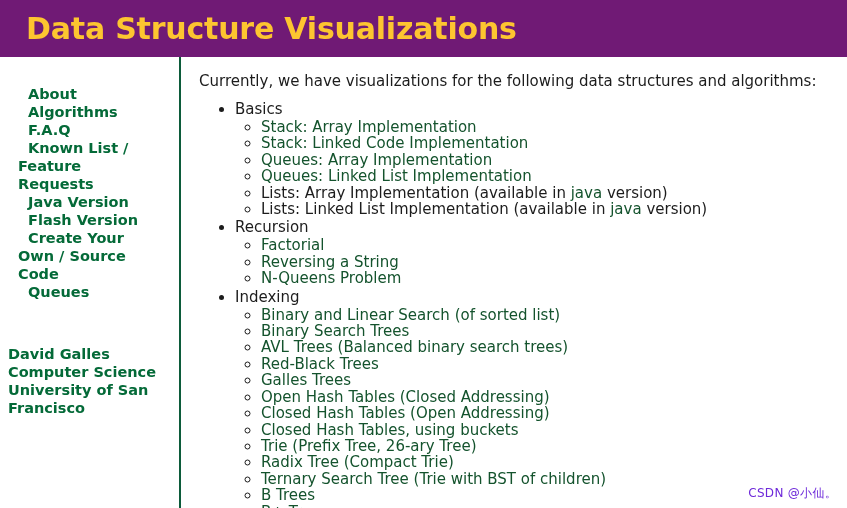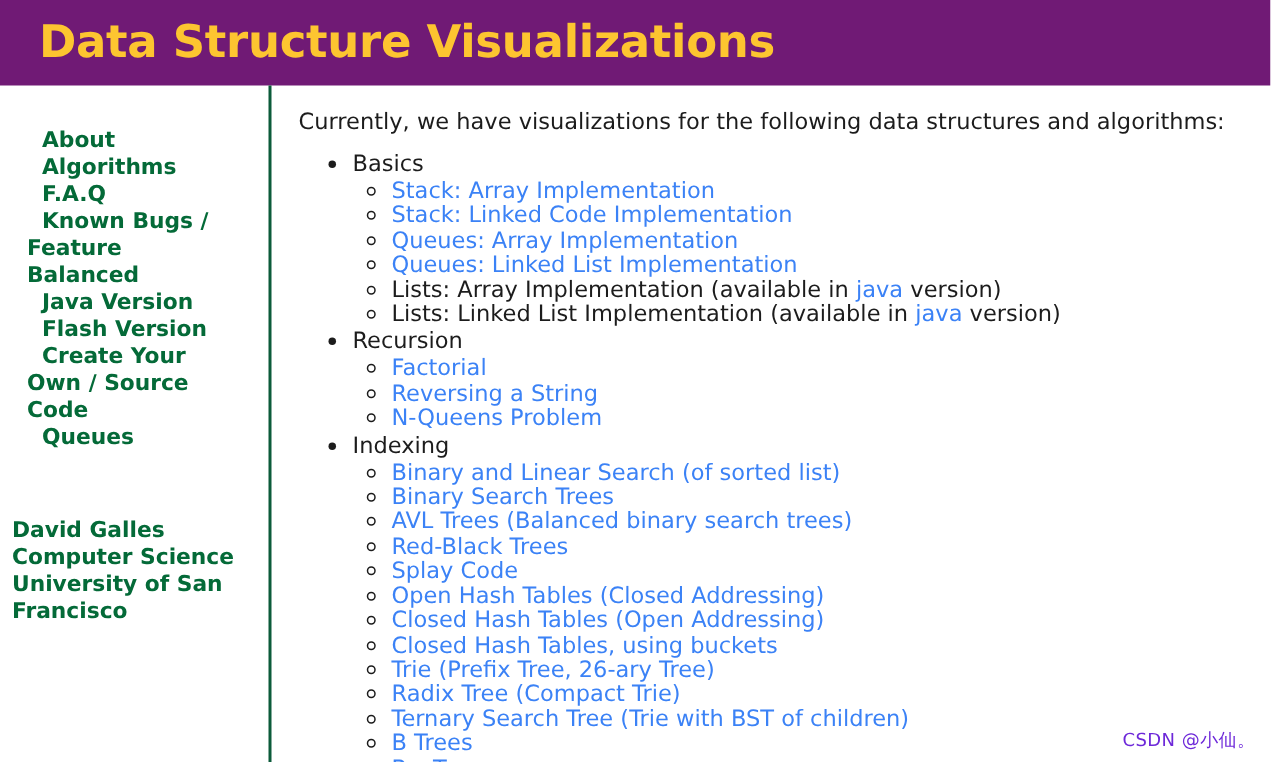--- a/index.html
+++ b/index.html
@@ -103,21 +103,21 @@
     list-style: circle;
     margin: 0;
     padding-left: 26px;
   }
   ul.sub-level > li {
     font-size: 15px;
     line-height: 16.4px;
     color: #1c1c1c;
   }
   .lnk {
-    color: #3b82f6;
+    color: #14532d;
     cursor: pointer;
     text-align: center;
   }
   .plain { color: #1c1c1c; }
 
   
   .watermark {
     position: absolute;
     right: 10px;
     bottom: 6px;
@@ -134,21 +134,21 @@
   <div class="header-title">Data Structure Visualizations</div>
 </div>
 
 <div class="page-body">
 
   <div class="sidebar">
     <ul class="nav-list">
         <li class="nav-item"><span>About</span></li>
         <li class="nav-item"><span>Algorithms</span></li>
         <li class="nav-item"><span>F.A.Q</span></li>
-        <li class="nav-item"><span>Known Bugs / Feature Balanced</span></li>
+        <li class="nav-item"><span>Known List / Feature Requests</span></li>
         <li class="nav-item"><span>Java Version</span></li>
         <li class="nav-item"><span>Flash Version</span></li>
         <li class="nav-item"><span>Create Your Own / Source Code</span></li>
         <li class="nav-item"><span>Queues</span></li>
       </ul>
     <div class="author-block">
       <div>David Galles</div>
       <div>Computer Science</div>
       <div>University of San Francisco</div>
     </div>
@@ -168,21 +168,21 @@
         <li class="section"><span>Recursion</span><ul class="sub-level">
             <li><span class="lnk">Factorial</span></li>
             <li><span class="lnk">Reversing a String</span></li>
             <li><span class="lnk">N-Queens Problem</span></li>
           </ul></li>
         <li class="section"><span>Indexing</span><ul class="sub-level">
             <li><span class="lnk">Binary and Linear Search (of sorted list)</span></li>
             <li><span class="lnk">Binary Search Trees</span></li>
             <li><span class="lnk">AVL Trees (Balanced binary search trees)</span></li>
             <li><span class="lnk">Red-Black Trees</span></li>
-            <li><span class="lnk">Splay Code</span></li>
+            <li><span class="lnk">Galles Trees</span></li>
             <li><span class="lnk">Open Hash Tables (Closed Addressing)</span></li>
             <li><span class="lnk">Closed Hash Tables (Open Addressing)</span></li>
             <li><span class="lnk">Closed Hash Tables, using buckets</span></li>
             <li><span class="lnk">Trie (Prefix Tree, 26-ary Tree)</span></li>
             <li><span class="lnk">Radix Tree (Compact Trie)</span></li>
             <li><span class="lnk">Ternary Search Tree (Trie with BST of children)</span></li>
             <li><span class="lnk">B Trees</span></li>
             <li><span class="lnk">B+ Trees</span></li>
           </ul></li>
       </ul>

